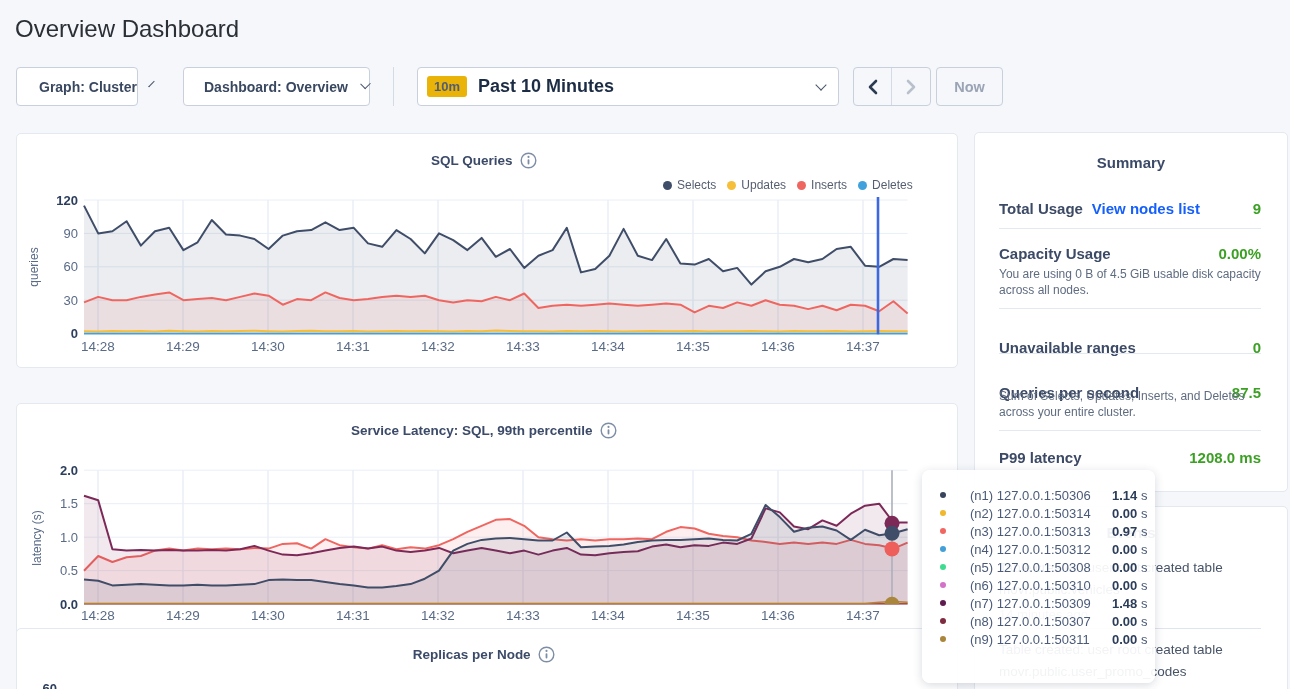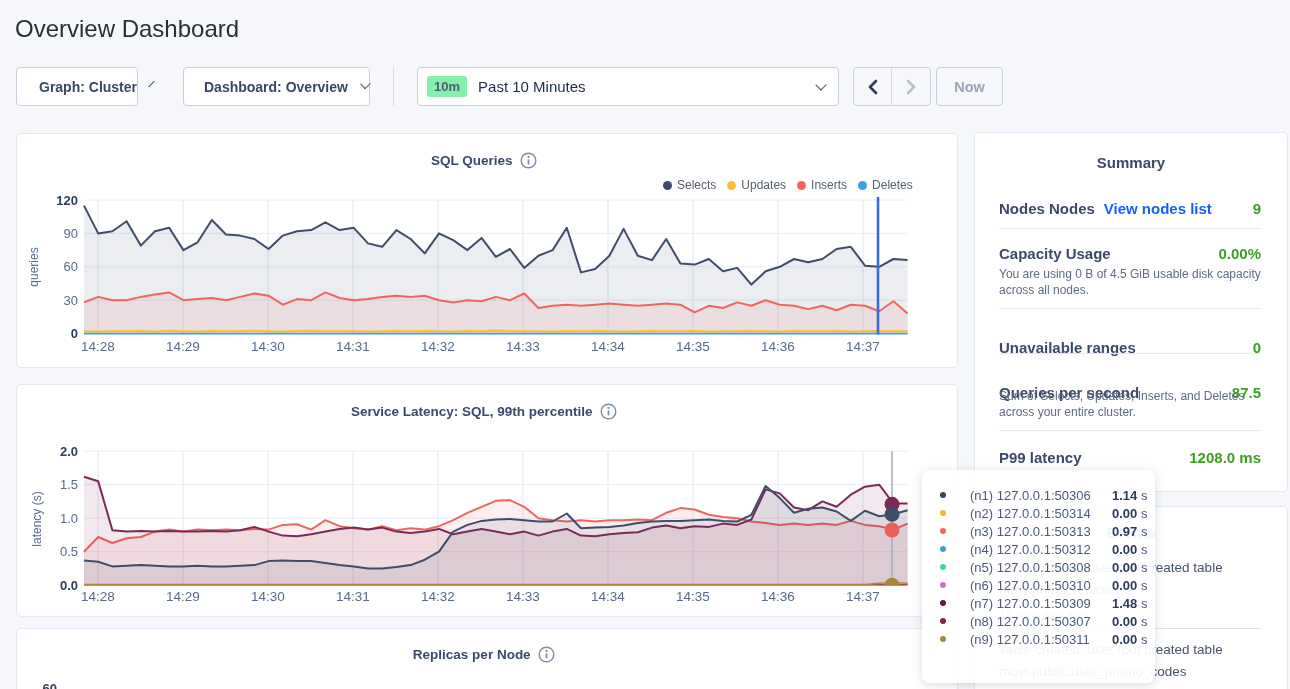--- a/index.html
+++ b/index.html
@@ -1,21 +1,21 @@
 <!DOCTYPE html>
 <html><head><meta charset="utf-8">
 <style>
 * { margin:0; padding:0; box-sizing:border-box; }
 html,body { width:1290px; height:689px; background:#f5f7fa; font-family:"Liberation Sans", sans-serif; overflow:hidden; position:relative; }
 h1 { position:absolute; left:15px; top:15px; font-size:24px; font-weight:400; color:#2b2f36; letter-spacing:0; }
 .ctl { position:absolute; top:67px; height:39px; background:#fff; border:1px solid #c8cfdd; border-radius:4px; display:flex; align-items:center; color:#394860; font-size:14px; font-weight:700; white-space:nowrap; }
 .chev { display:inline-block; width:8px; height:8px; border-right:1.8px solid #49556c; border-bottom:1.8px solid #49556c; transform:rotate(45deg); margin-left:14px; margin-top:-5px; }
 .vdiv { position:absolute; left:393px; top:67px; height:39px; width:1px; background:#d4dae6; }
-.badge10m { background:#86efac; border-radius:3px; color:#515d74; font-size:13px; font-weight:700; padding:3px 7px; margin-left:9px; }
-.timetext { color:#1c2c45; font-size:15px; font-weight:400; margin-left:11px; }
+.badge10m { background:#eab308; border-radius:3px; color:#515d74; font-size:13px; font-weight:700; padding:3px 7px; margin-left:9px; }
+.timetext { color:#1c2c45; font-size:18px; font-weight:700; margin-left:11px; }
 .arrowbox { position:absolute; left:853px; top:67px; width:78px; height:39px; border:1px solid #c8cfdd; border-radius:4px; display:flex; }
 .arrowcell { width:39px; display:flex; align-items:center; justify-content:center; }
 .nowbtn { position:absolute; left:936px; top:67px; width:67px; height:39px; border:1px solid #c8cfdd; border-radius:4px; color:#9aa4b5; font-size:14.5px; font-weight:700; display:flex; align-items:center; justify-content:center; }
 .card { position:absolute; background:#fff; border:1px solid #e4e8f0; border-radius:5px; }
 .ctitle { position:absolute; width:100%; text-align:center; font-size:13.5px; font-weight:700; color:#3b4a68; line-height:17px; transform:translateX(-3px); }
 .legend { position:absolute; top:45px; left:646px; display:flex; align-items:center; font-size:12px; color:#555e70; line-height:13px; }
 .li { display:flex; align-items:center; margin-right:11px; }
 .li:last-child { margin-right:0; }
 .ld { width:9px; height:9px; border-radius:50%; display:inline-block; margin-right:5px; }
 .rot { position:absolute; transform:rotate(-90deg); transform-origin:center; font-size:12px; color:#5a6b87; white-space:nowrap; }
@@ -107,21 +107,21 @@
       <text x="336" y="216.5" text-anchor="middle" font-size="13.5" fill="#5a6b87">14:31</text>
       <text x="421" y="216.5" text-anchor="middle" font-size="13.5" fill="#5a6b87">14:32</text>
       <text x="506" y="216.5" text-anchor="middle" font-size="13.5" fill="#5a6b87">14:33</text>
       <text x="591" y="216.5" text-anchor="middle" font-size="13.5" fill="#5a6b87">14:34</text>
       <text x="676" y="216.5" text-anchor="middle" font-size="13.5" fill="#5a6b87">14:35</text>
       <text x="761" y="216.5" text-anchor="middle" font-size="13.5" fill="#5a6b87">14:36</text>
       <text x="846" y="216.5" text-anchor="middle" font-size="13.5" fill="#5a6b87">14:37</text>
   </svg>
 </div>
 
-<div class="card" style="left:16px; top:384px; width:942px; height:233px;">
+<div class="card" style="left:16px; top:403px; width:942px; height:233px;">
   <div class="ctitle" style="top:18px;">Service Latency: SQL, 99th percentile&nbsp; <svg width="17" height="17" viewBox="0 0 17 17" style="vertical-align:-4px">
         <circle cx="8.5" cy="8.5" r="7.3" fill="none" stroke="#7e8da6" stroke-width="1.4"></circle>
         <circle cx="8.5" cy="4.9" r="1.05" fill="#7e8da6"></circle>
         <rect x="7.6" y="7.2" width="1.8" height="5.2" rx="0.9" fill="#7e8da6"></rect>
       </svg></div>
   <div class="rot" style="left:-15px; top:127px; width:70px; text-align:center;">latency (s)</div>
   <svg width="942" height="233" viewBox="0 0 942 233" style="position:absolute; left:0; top:0;">
     <line x1="81" y1="66.2" x2="81" y2="200.2" stroke="#dfe7f3" stroke-width="1"></line>
       <line x1="166" y1="66.2" x2="166" y2="200.2" stroke="#dfe7f3" stroke-width="1"></line>
       <line x1="251" y1="66.2" x2="251" y2="200.2" stroke="#dfe7f3" stroke-width="1"></line>
@@ -175,21 +175,21 @@
         <rect x="7.6" y="7.2" width="1.8" height="5.2" rx="0.9" fill="#7e8da6"></rect>
       </svg></div>
   <svg width="942" height="61" viewBox="0 0 942 61" style="position:absolute; left:0; top:0;">
     <text x="40" y="64" text-anchor="end" font-size="13" font-weight="700" fill="#2c3e5d">60</text>
   </svg>
 </div>
 
 <div class="card" style="left:974px; top:132px; width:314px; height:360px;">
   <div class="ctitle" style="top:21px; font-size:15px; transform:none;">Summary</div>
   <div class="srow" style="position:absolute; top:67px; width:100%;">
-      <span><span class="slabel">Nodes Nodes</span>&nbsp; <span class="link" style="font-size:15px;">View nodes list</span></span>
+      <span><span class="slabel">Total Usage</span>&nbsp; <span class="link" style="font-size:15px;">View nodes list</span></span>
       <span class="sval">9</span>
     </div>
   <div class="sdiv" style="position:absolute; top:95px; left:24px; right:26px;"></div>
   <div class="srow" style="position:absolute; top:112px; width:100%;">
       <span class="slabel">Capacity Usage</span>
       <span class="sval">0.00%</span>
     </div>
   <div class="sdesc" style="position:absolute; top:133px; width:100%;">You are using 0 B of 4.5 GiB usable disk capacity across all nodes.</div>
   <div class="sdiv" style="position:absolute; top:175px; left:24px; right:26px;"></div>
   <div class="srow" style="position:absolute; top:206px; width:100%;">

